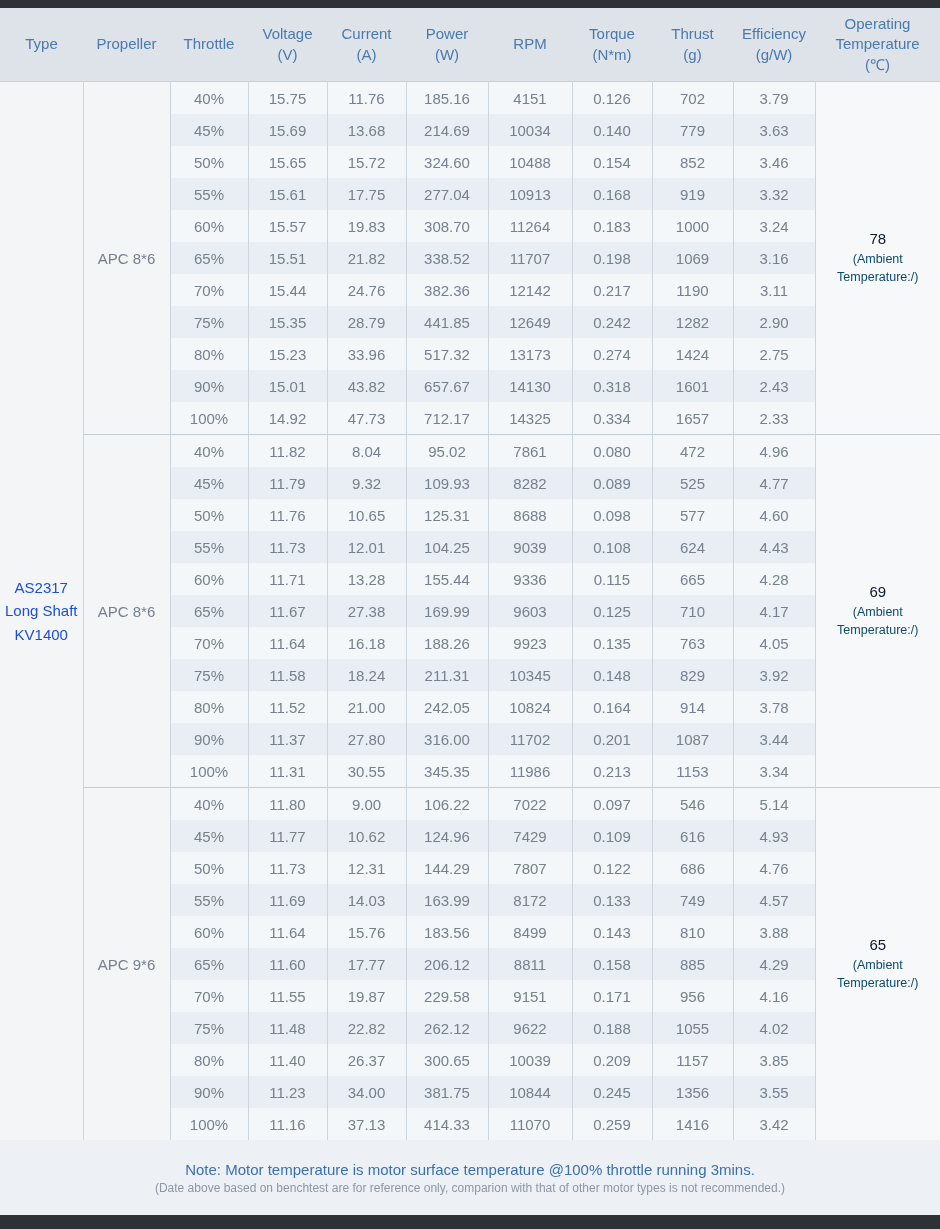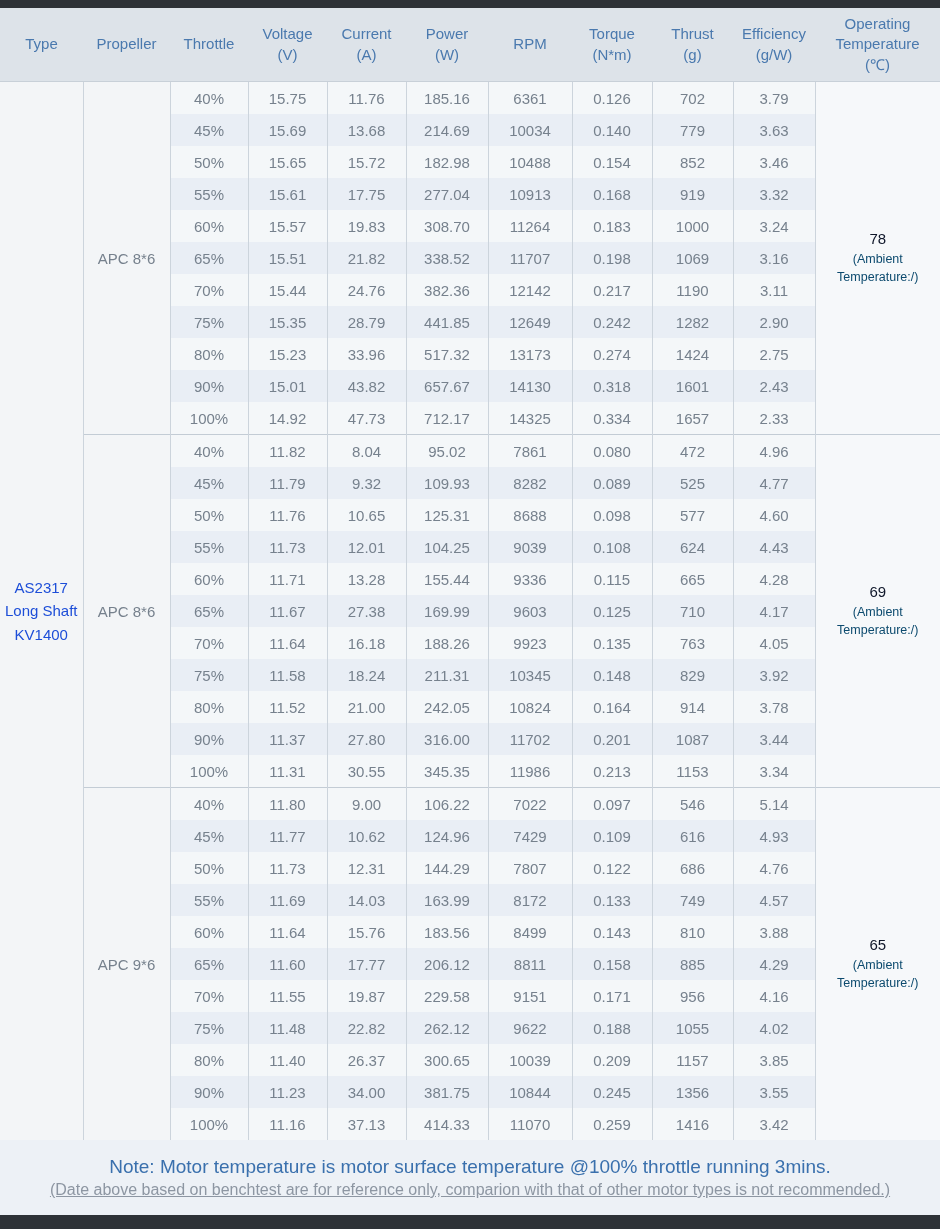--- a/index.html
+++ b/index.html
@@ -35,22 +35,22 @@
   tr.group-start td.v,
   tr.group-start td.span-cell{border-top:1px solid #c3ccd5;}
   tr.first-row td{border-top:none;}
   .temp-val{color:#0f172a;font-size:15px;margin-bottom:3px;}
   .temp-note{color:#0c4a6e;font-size:12.5px;line-height:1.45;}
   .footer{
     flex:1;background:#edf1f6;
     display:flex;flex-direction:column;align-items:center;justify-content:center;
     gap:3px;
   }
-  .note-primary{color:#3a70ad;font-size:19px;}
-  .note-secondary{color:#8d96a2;font-size:16px;text-decoration:underline;}
+  .note-primary{color:#3a70ad;font-size:15px;}
+  .note-secondary{color:#8d96a2;font-size:12px;}
 </style>
 </head>
 <body>
 
 <div class="top-bar"></div>
 
 <table class="spec">
   <colgroup>
     <col style="width:83px">
       <col style="width:87px">
@@ -87,21 +87,21 @@
       </tr>
   </thead>
   <tbody>
       <tr class="p0 group-start first-row">
         <td rowspan="33" class="span-cell type-cell">AS2317 Long Shaft KV1400</td>
         <td rowspan="11" class="span-cell prop-cell">APC 8*6</td>
         <td class="v first">40%</td>
         <td class="v">15.75</td>
         <td class="v">11.76</td>
         <td class="v">185.16</td>
-        <td class="v">6361</td>
+        <td class="v">4151</td>
         <td class="v">0.126</td>
         <td class="v">702</td>
         <td class="v">3.79</td>
         <td rowspan="11" class="span-cell temp-cell">
           <div class="temp-val">78</div>
           <div class="temp-note">(Ambient Temperature:/)</div>
         </td>
       </tr>
       <tr class="p1">
         <td class="v first">45%</td>
@@ -110,21 +110,21 @@
         <td class="v">214.69</td>
         <td class="v">10034</td>
         <td class="v">0.140</td>
         <td class="v">779</td>
         <td class="v">3.63</td>
       </tr>
       <tr class="p0">
         <td class="v first">50%</td>
         <td class="v">15.65</td>
         <td class="v">15.72</td>
-        <td class="v">182.98</td>
+        <td class="v">324.60</td>
         <td class="v">10488</td>
         <td class="v">0.154</td>
         <td class="v">852</td>
         <td class="v">3.46</td>
       </tr>
       <tr class="p1">
         <td class="v first">55%</td>
         <td class="v">15.61</td>
         <td class="v">17.75</td>
         <td class="v">277.04</td>

